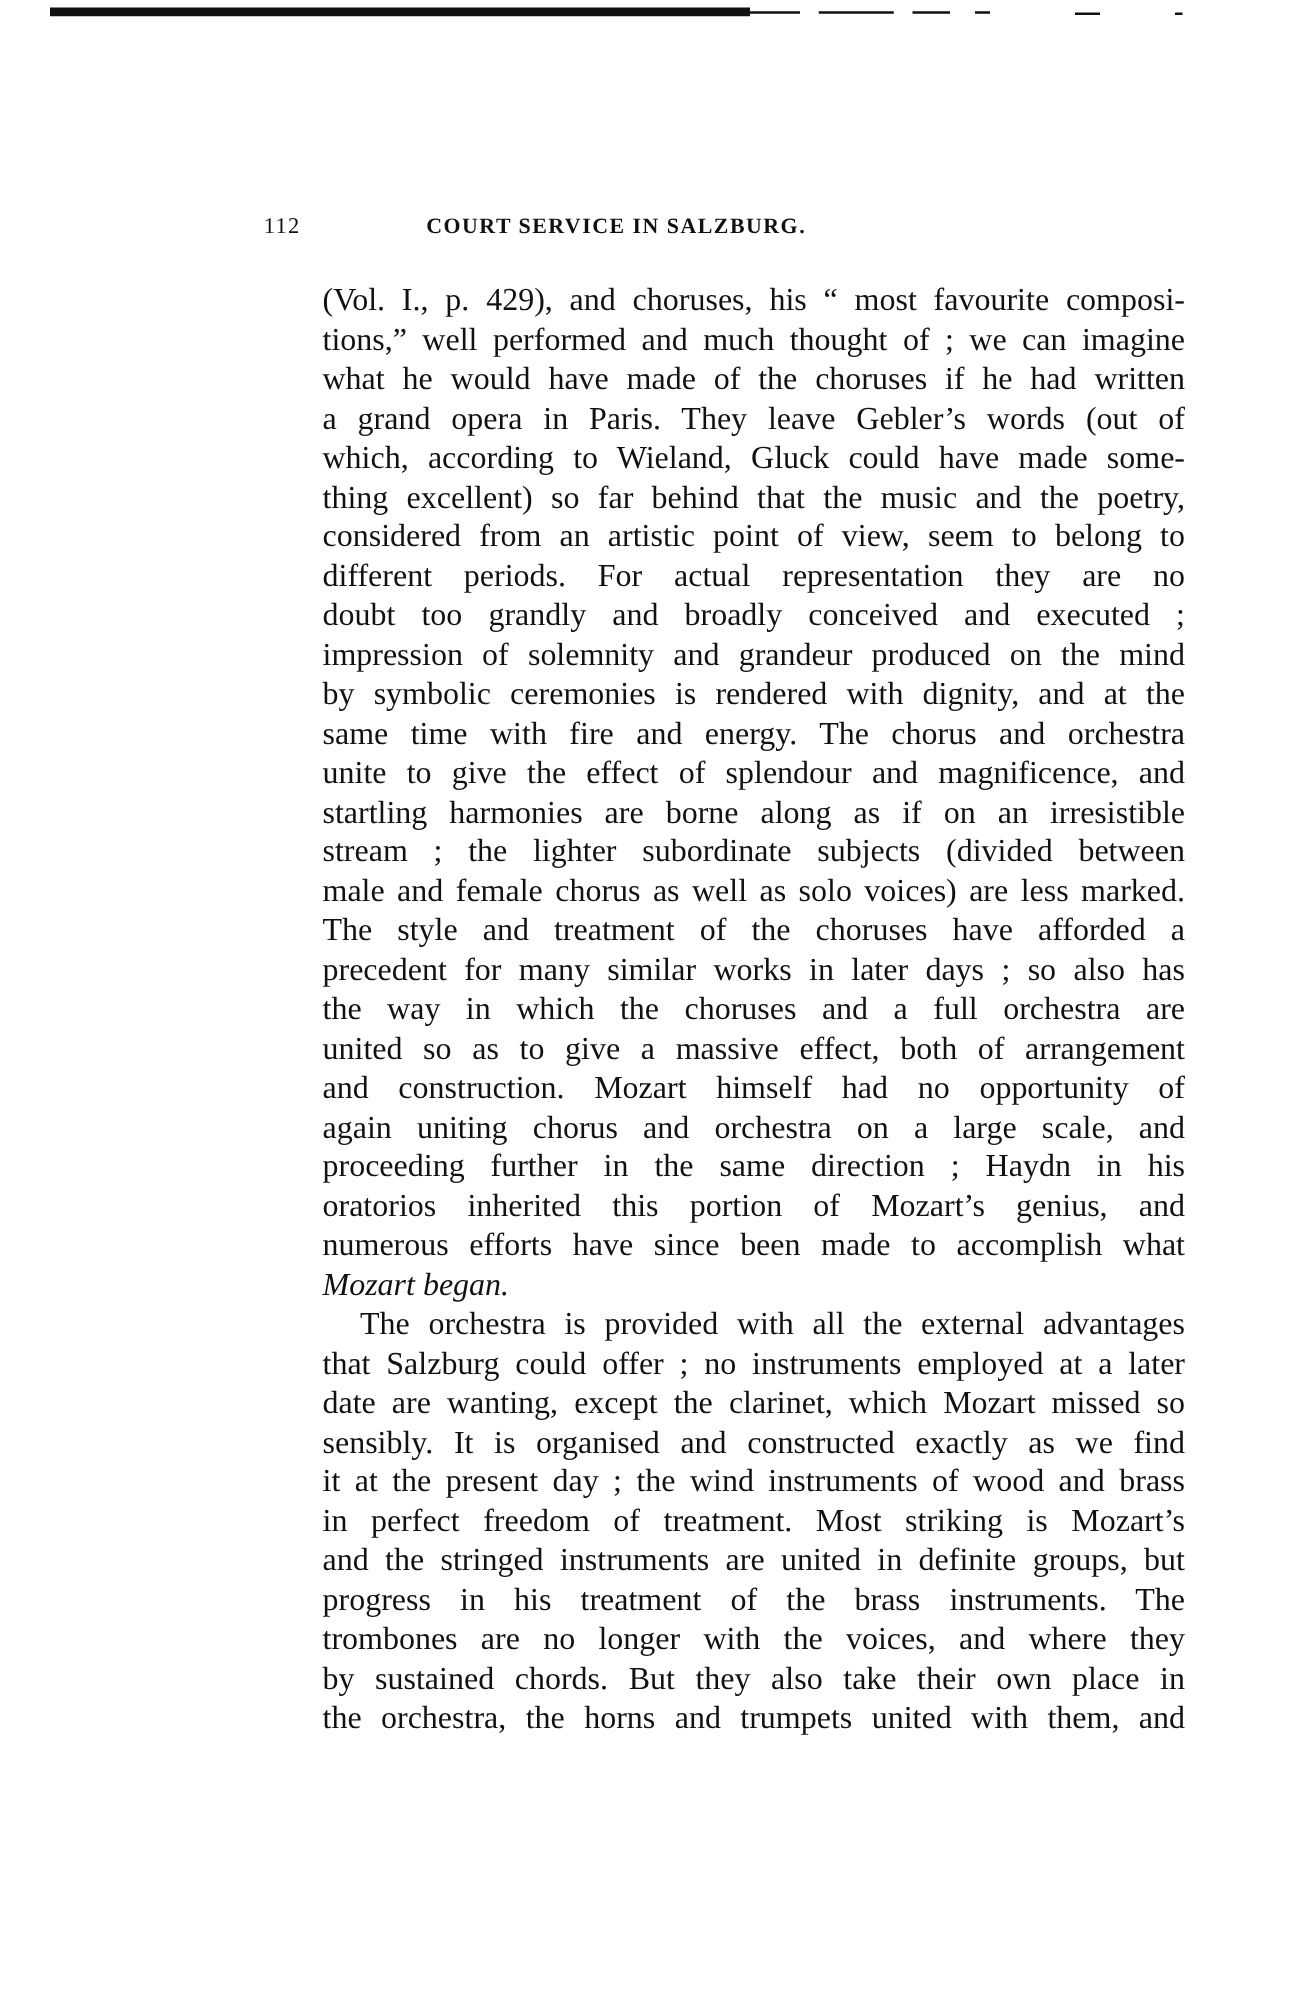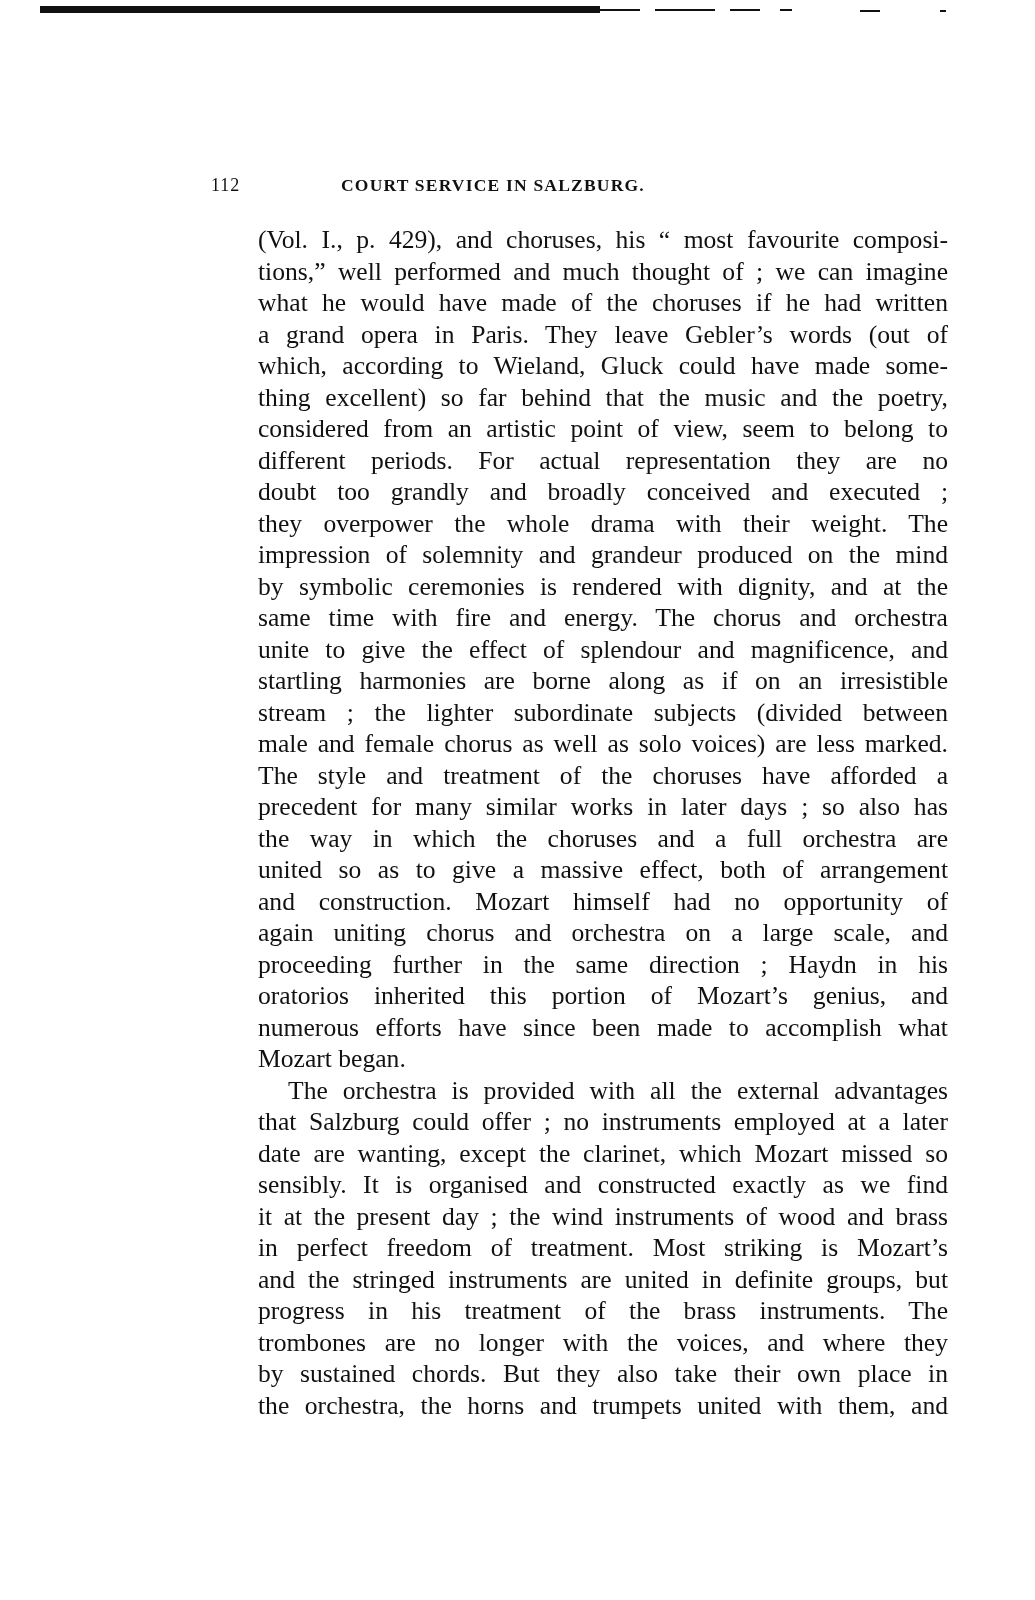--- a/index.html
+++ b/index.html
@@ -29,21 +29,21 @@
       background: #111;
     }
     .page {
       position: absolute;
       left: 211px;
       top: 170px;
       width: 737px;
     }
     .running-head {
       display: flex;
-      align-items: center;
+      align-items: flex-start;
       height: 30px;
       font-size: 18px;
       letter-spacing: 1px;
       margin-bottom: 24px;
     }
     .page-number {
       width: 130px;
       font-size: 18px;
     }
     .running-title {
@@ -58,20 +58,21 @@
     .line {
       display: block;
       text-align: justify;
       text-align-last: justify;
       white-space: nowrap;
       height: 31.5px;
       margin-left: 47px;
     }
     .line.last {
       text-align-last: left;
+      font-style: italic;
     }
     .line.indent {
       padding-left: 30px;
       font-family: Liberation Serif, serif;
     }
   </style>
 </head>
 <body>
 
 <div class="scan-edge">
@@ -93,21 +94,20 @@
       <div>
         <span class="line">(Vol. I., p. 429), and choruses, his “ most favourite composi-</span>
         <span class="line">tions,” well performed and much thought of ;  we can imagine</span>
         <span class="line">what he would have made of the choruses if he had written</span>
         <span class="line">a grand opera in Paris.  They leave Gebler’s words (out of</span>
         <span class="line">which, according to Wieland, Gluck could have made some-</span>
         <span class="line">thing excellent) so far behind that the music and the poetry,</span>
         <span class="line">considered from an artistic point of view, seem to belong to</span>
         <span class="line">different periods.  For actual representation they are no</span>
         <span class="line">doubt too grandly and broadly conceived and executed ;</span>
-        <span class="line">they overpower the whole drama with their weight.  The</span>
         <span class="line">impression of solemnity and grandeur produced on the mind</span>
         <span class="line">by symbolic ceremonies is rendered with dignity, and at the</span>
         <span class="line">same time with fire and energy.  The chorus and orchestra</span>
         <span class="line">unite to give the effect of splendour and magnificence, and</span>
         <span class="line">startling harmonies are borne along as if on an irresistible</span>
         <span class="line">stream ; the lighter subordinate subjects (divided between</span>
         <span class="line">male and female chorus as well as solo voices) are less marked.</span>
         <span class="line">The style and treatment of the choruses have afforded a</span>
         <span class="line">precedent for many similar works in later days ;  so also has</span>
         <span class="line">the way in which the choruses and a full orchestra are</span>

